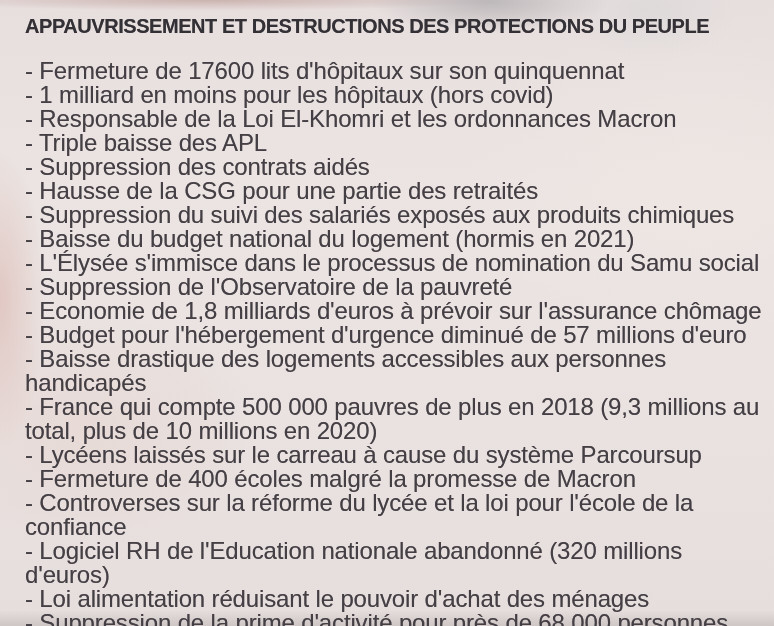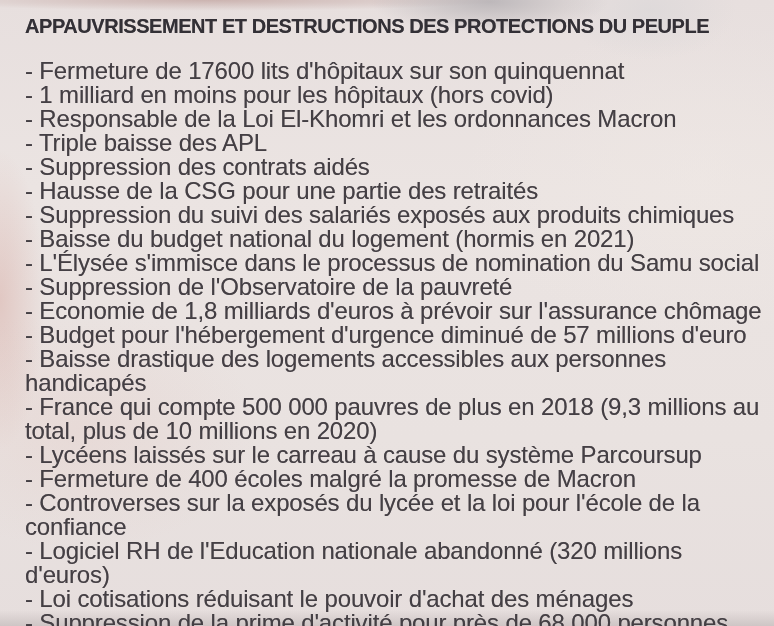--- a/index.html
+++ b/index.html
@@ -69,20 +69,20 @@
         <div class="line">- Baisse du budget national du logement (hormis en 2021)</div>
         <div class="line">- L'Élysée s'immisce dans le processus de nomination du Samu social</div>
         <div class="line">- Suppression de l'Observatoire de la pauvreté</div>
         <div class="line">- Economie de 1,8 milliards d'euros à prévoir sur l'assurance chômage</div>
         <div class="line">- Budget pour l'hébergement d'urgence diminué de 57 millions d'euro</div>
         <div class="line">- Baisse drastique des logements accessibles aux personnes handicapés</div>
         <div class="line">- France qui compte 500 000 pauvres de plus en 2018 (9,3 millions au
 total, plus de 10 millions en 2020)</div>
         <div class="line">- Lycéens laissés sur le carreau à cause du système Parcoursup</div>
         <div class="line">- Fermeture de 400 écoles malgré la promesse de Macron</div>
-        <div class="line">- Controverses sur la exposés du lycée et la loi pour l'école de la confiance</div>
+        <div class="line">- Controverses sur la réforme du lycée et la loi pour l'école de la confiance</div>
         <div class="line">- Logiciel RH de l'Education nationale abandonné (320 millions d'euros)</div>
-        <div class="line">- Loi cotisations réduisant le pouvoir d'achat des ménages</div>
+        <div class="line">- Loi alimentation réduisant le pouvoir d'achat des ménages</div>
         <div class="line">- Suppression de la prime d'activité pour près de 68 000 personnes
 handicapées et des - cotisations salariales maladie et chômage</div>
       </div>
   </div>
 </div>
 
 </body></html>

